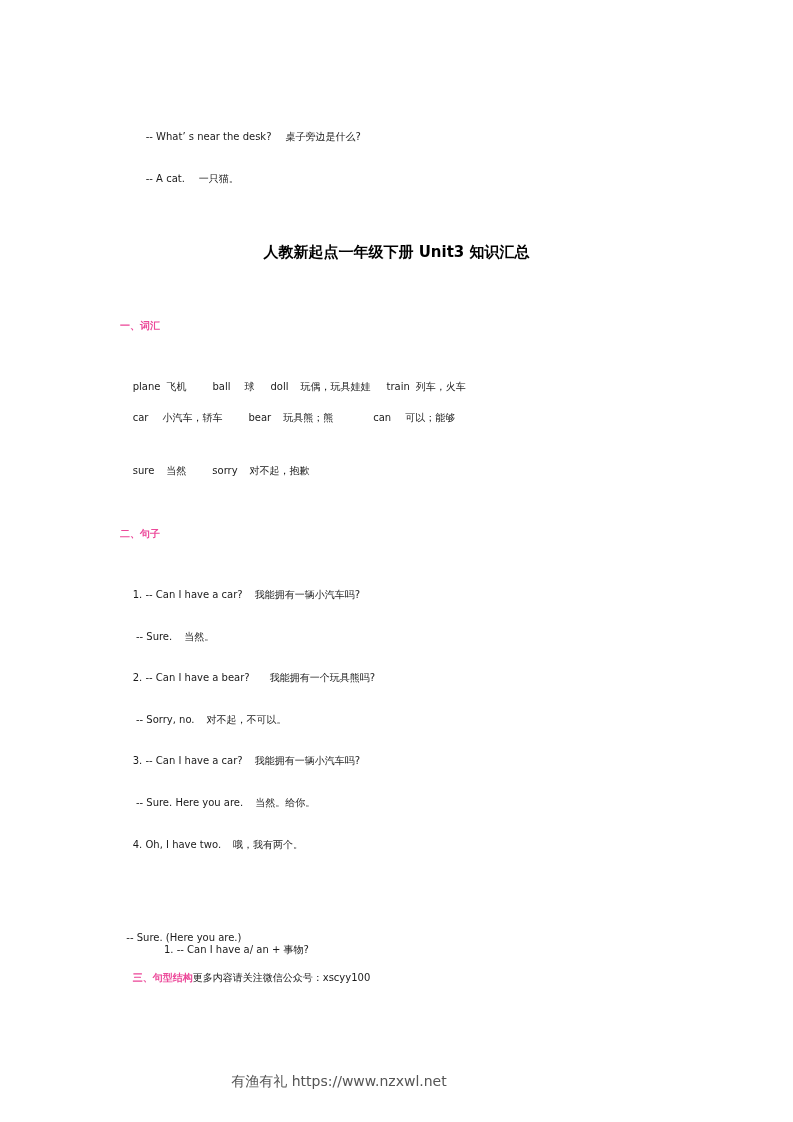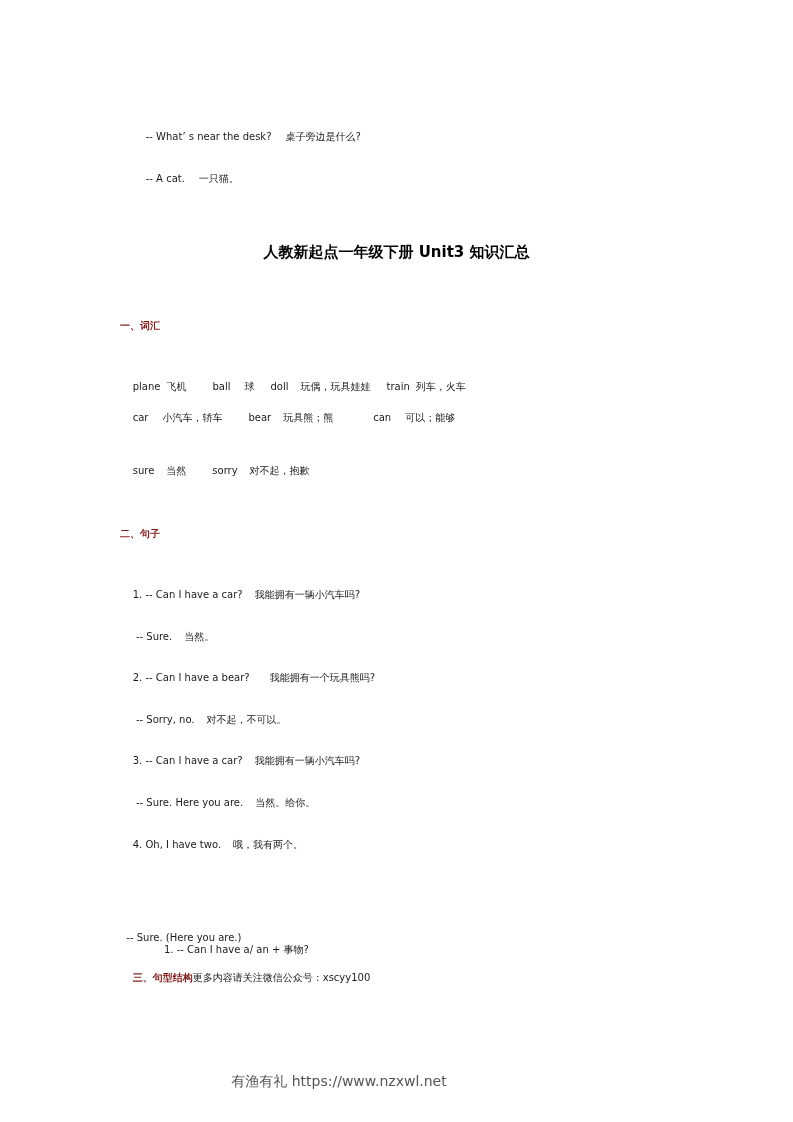--- a/index.html
+++ b/index.html
@@ -5,21 +5,21 @@
     html, body { margin: 0; padding: 0; background: #ffffff; }
     body {
       width: 793px; height: 1122px; position: relative; overflow: hidden;
       font-family: "DejaVu Sans", "Liberation Sans", sans-serif;
       color: #111111;
     }
     .line {
       position: absolute; white-space: pre; font-size: 10px; line-height: 20px;
       color: #1a1a1a;
     }
-    .bold { font-weight: bold; color: #7f1d1d; }
+    .bold { font-weight: bold; color: #ec4899; }
     .title { font-size: 15px; font-weight: bold; color: #000; }
     .footer { font-size: 14px; color: #555555; }
     .gap { display: inline-block; }
   </style>
 </head>
 <body>
 
 <div>
 
   <div class="line" style="left:133px; top:107px;">

